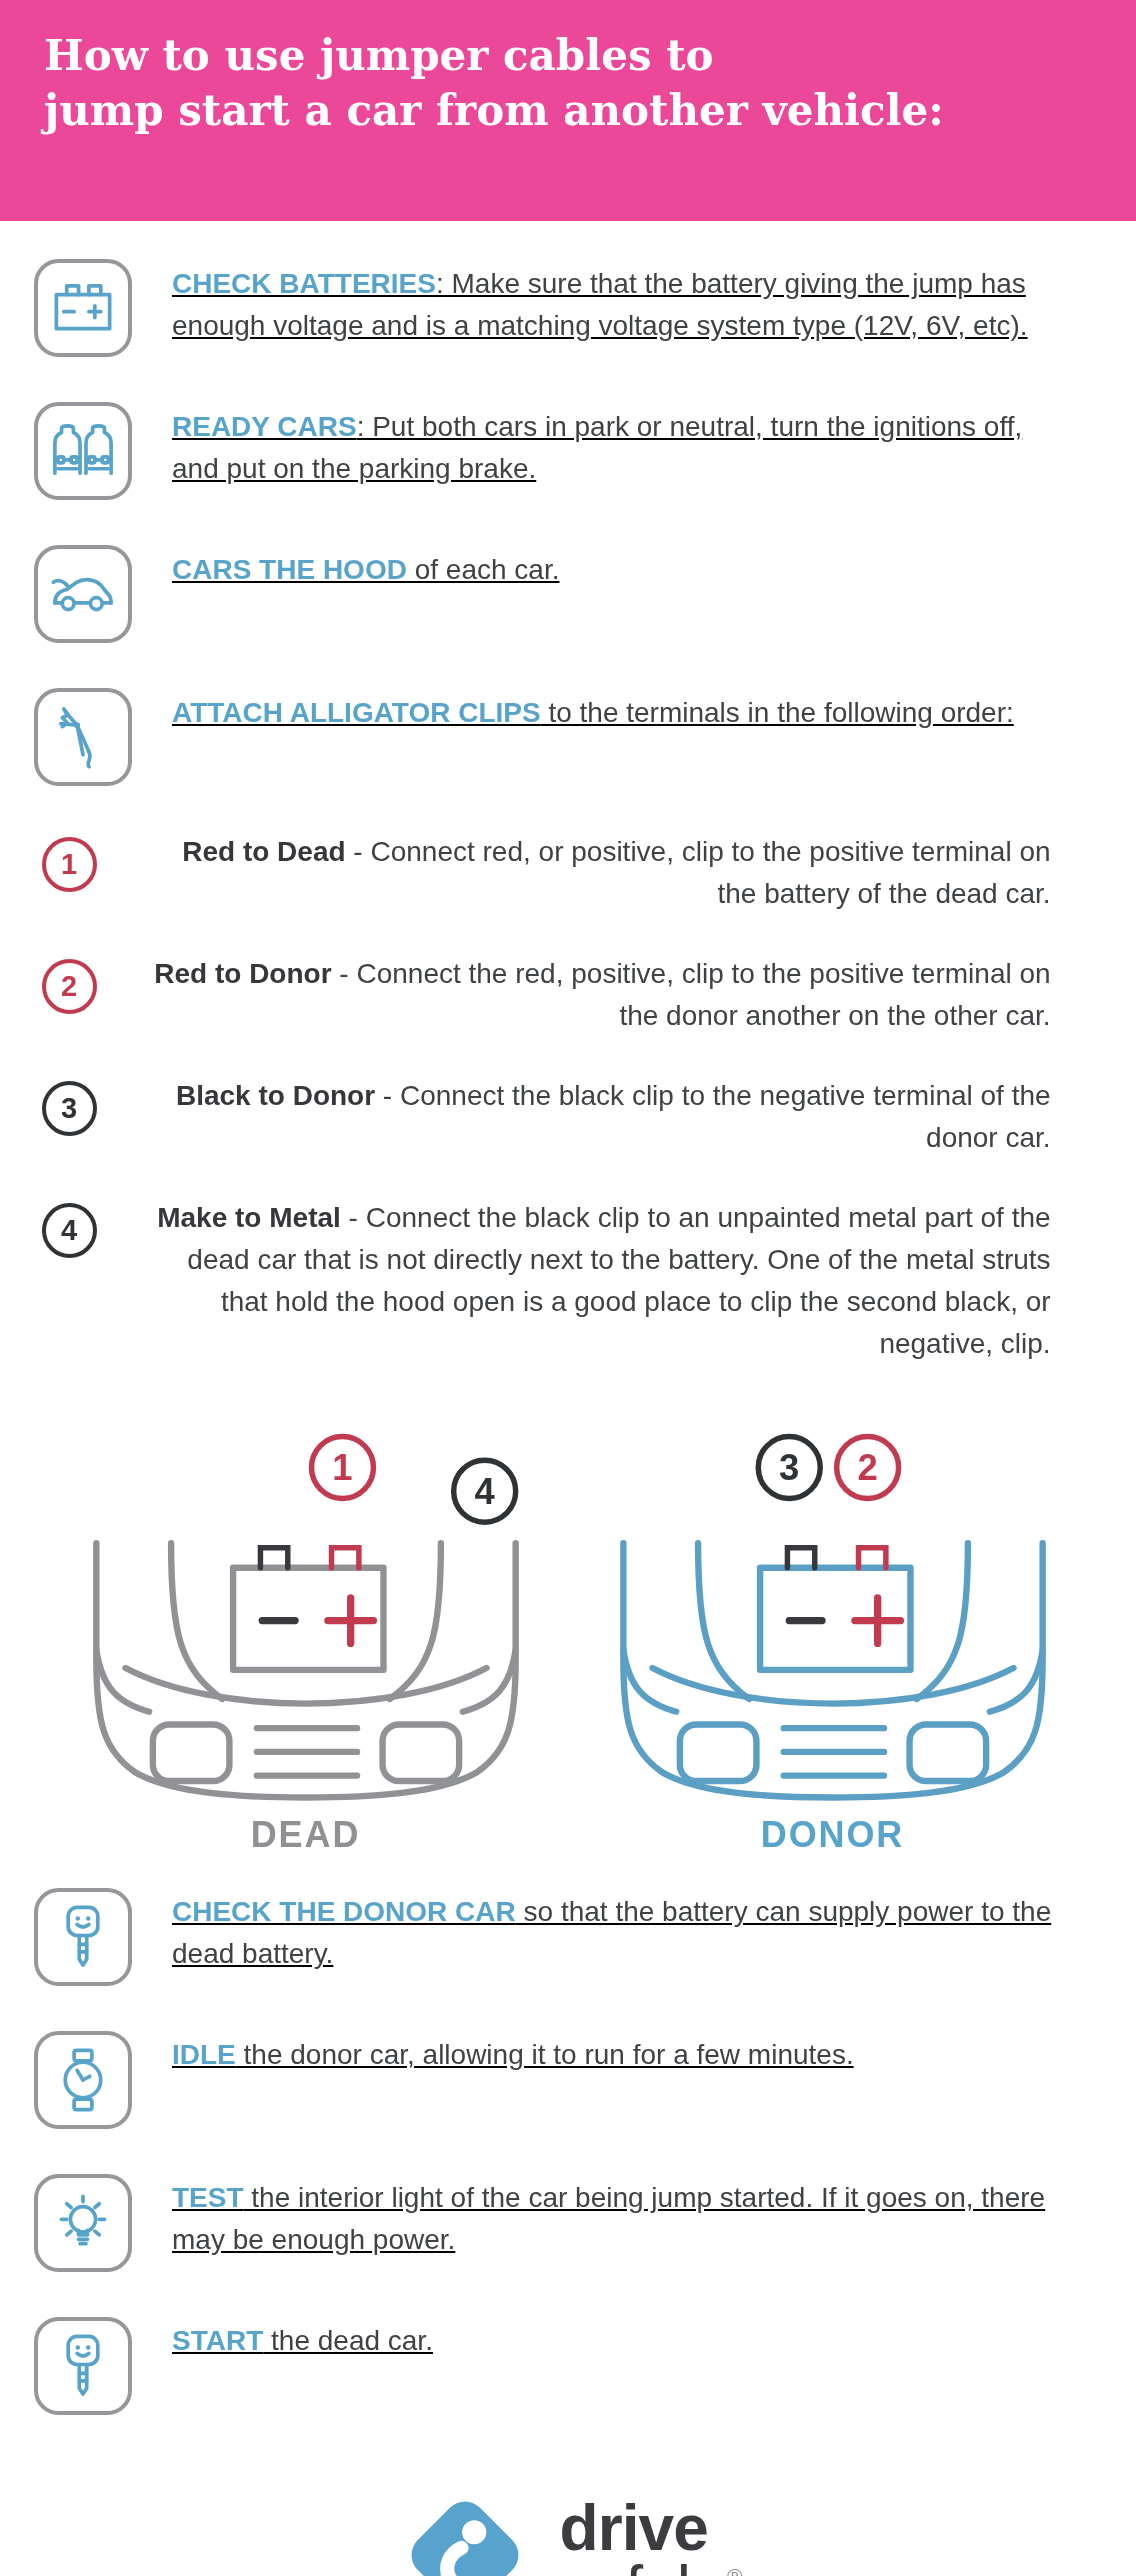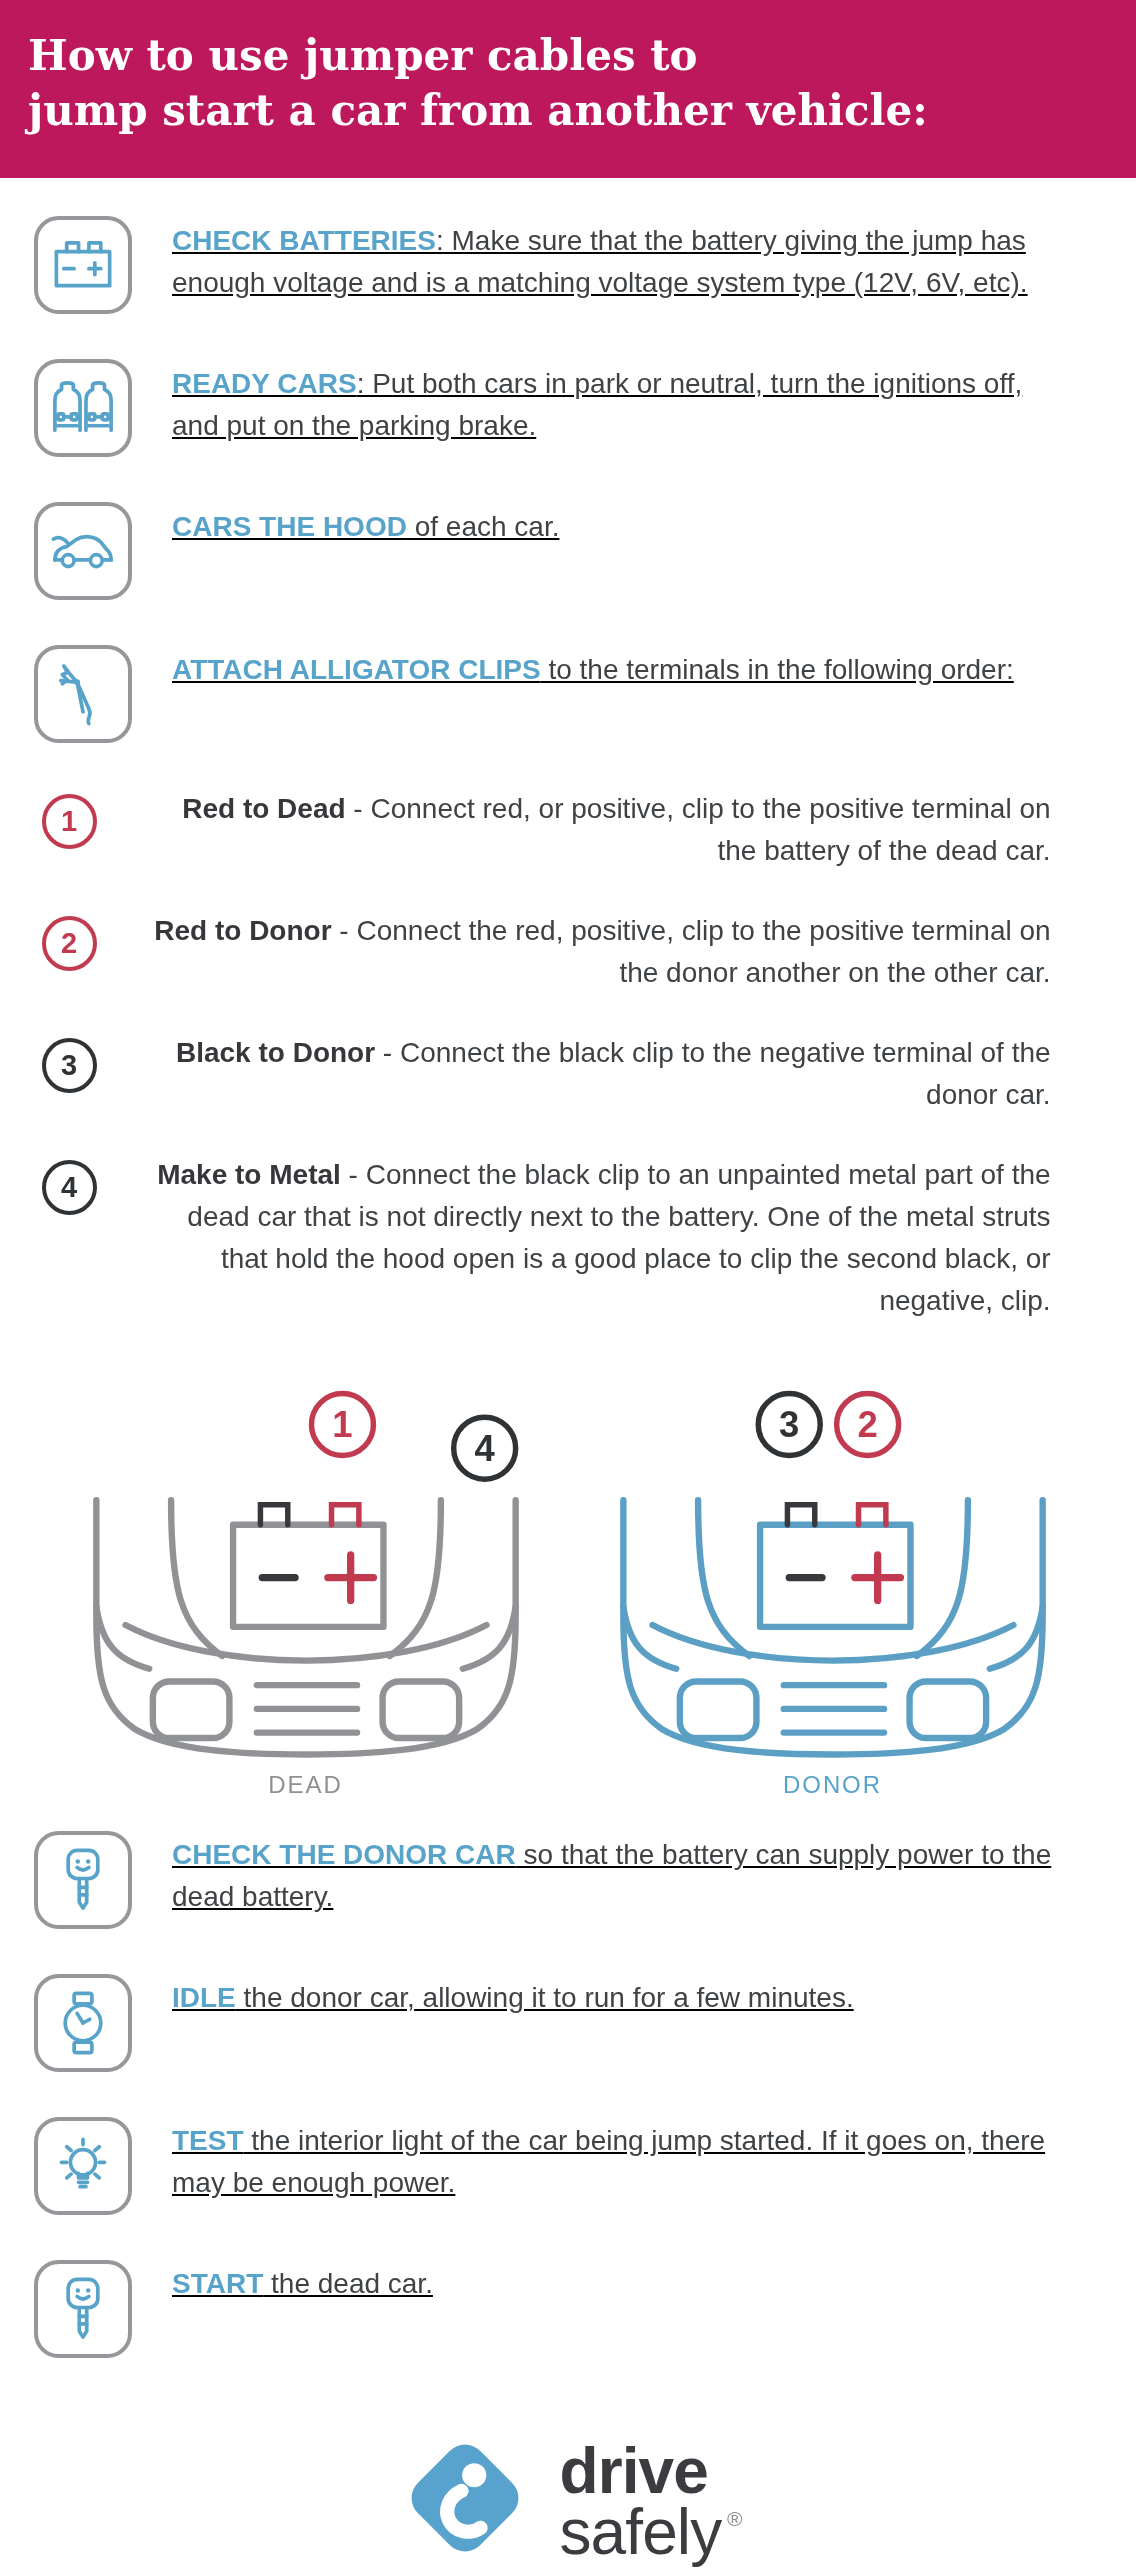--- a/index.html
+++ b/index.html
@@ -1,19 +1,19 @@
 <!DOCTYPE html>
 <html style="font-size:15px"><head>
 <meta charset="utf-8">
 <style>
   html,body{margin:0;padding:0;background:#ffffff;}
   .page{width:1136px;min-height:2576px;background:#ffffff;font-family:"Liberation Sans",sans-serif;overflow:hidden;}
 
   
-  .hero{height:178px;background:#be185d;box-sizing:border-box;padding:28px 38px 0 28px;}
+  .hero{height:221px;background:#ec4899;box-sizing:border-box;padding:28px 38px 0 44px;}
   .hero h1{margin:0;font-family:"DejaVu Serif",serif;font-weight:700;font-size:42px;line-height:1.32;color:#ffffff;letter-spacing:0;}
 
   main{padding:38px 32px 0 34px;}
 
   
   .step{display:flex;gap:40px;align-items:flex-start;margin-bottom:45px;text-decoration:underline;}
   .icon-box{width:98px;height:98px;box-sizing:border-box;border:4.7px solid #95979a;border-radius:24.6px;
             display:flex;align-items:center;justify-content:center;flex:0 0 auto;background:#fff;}
   .icon-box svg{width:74px;height:74px;}
   .blue-stroke{stroke:#58a3c9;fill:none;stroke-width:5;stroke-linecap:round;stroke-linejoin:round;}
@@ -26,21 +26,21 @@
   .num{width:55px;height:55px;box-sizing:border-box;border-radius:50%;border:4.7px solid;display:flex;align-items:center;
        justify-content:center;font-size:29px;font-weight:700;margin-top:5.7px;flex:0 0 auto;background:#fff;}
   .num.red{border-color:#c13a4f;color:#c13a4f;}
   .num.dark{border-color:#303335;color:#303335;}
   .nstep p{margin:0;font-size:28px;line-height:1.5;color:#3f4245;max-width:909px;text-align:right;}
   .nstep strong{color:#35373a;}
 
   
   .diagram{display:flex;justify-content:center;gap:53px;margin:55px 0 32px 0;}
   .diagram figure{margin:0;}
-  .diagram figcaption{text-align:center;font-size:24px;font-weight:400;letter-spacing:1.9px;margin-top:7.6px;}
+  .diagram figcaption{text-align:center;font-size:36px;font-weight:700;letter-spacing:1.9px;margin-top:7.6px;}
   .dead figcaption{color:#8e9093;}
   .donor figcaption{color:#58a3c9;}
   g.car-line{fill:none;stroke-width:7;stroke-linecap:round;stroke-linejoin:round;}
   .dead g.car-line{stroke:#909296;}
   .donor g.car-line{stroke:#5b9fc4;}
   .neg-line{stroke:#37393c;fill:none;stroke-width:6;stroke-linecap:round;}
   .pos-line{stroke:#c13a4f;fill:none;stroke-width:6;stroke-linecap:round;}
   .thick{stroke-width:8;}
   .badge circle{fill:#ffffff;stroke-width:6;}
   .badge text{font-family:"Liberation Sans",sans-serif;font-size:40px;font-weight:700;text-anchor:middle;}

